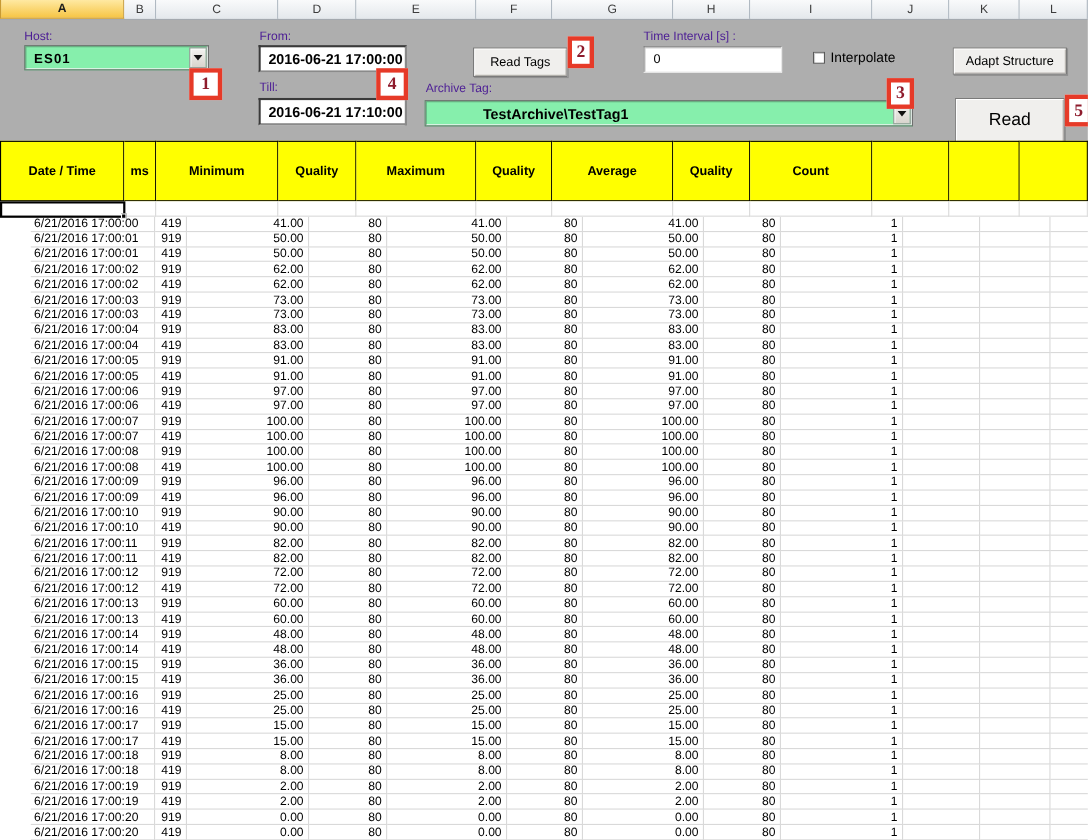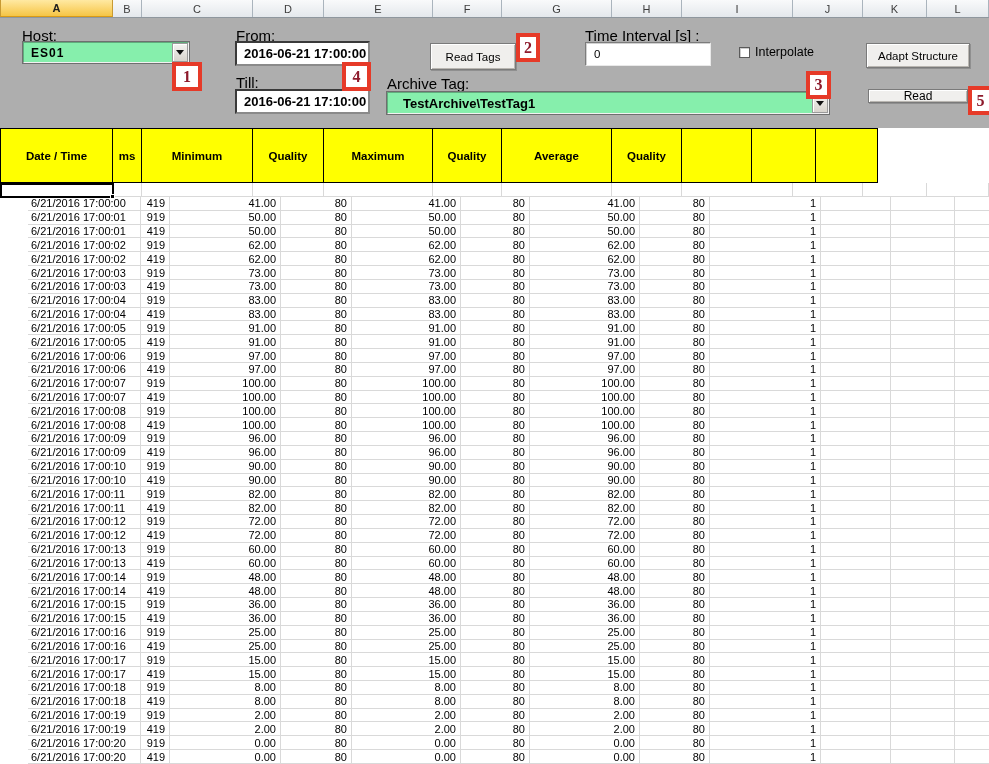--- a/index.html
+++ b/index.html
@@ -34,21 +34,21 @@
     border-left: 1px solid #c89a33;
     border-bottom: 1px solid #d99b16;
     color: #1d1d1d; font-weight: bold;
   }
 
   
   .panel {
     position: absolute; left: 0; top: 18px; width: 989px; height: 110px;
     background: #aeaeae;
   }
-  .pl { position: absolute; font-size: 15px; color: #000000; white-space: nowrap; }
+  .pl { position: absolute; font-size: 11px; color: #4c1d95; white-space: nowrap; }
 
   .sunken {
     position: absolute; background: #86efac;
     border: 1px solid #6f6f6f;
     box-shadow: inset 1px 1px 0 rgba(0,0,0,0.28), inset -1px -1px 0 #f2f2f2;
   }
   .combo { display: flex; align-items: center; }
   .combo-text {
     flex: 1; font-weight: bold; font-size: 12px; padding-left: 8px;
     letter-spacing: 1px; overflow: hidden; white-space: nowrap;
@@ -200,46 +200,47 @@
   <div class="textinput" style="left:585px; top:24px; width:126px; height:24px;">
     <span>0</span>
   </div>
 
   <div class="checkbox-row" style="left:739px; top:27px;">
     <span class="checkbox"></span>
     <span class="checkbox-label">Interpolate</span>
   </div>
 
   <div class="pl" style="left:387px; top:57px;">Archive Tag:</div>
-  <div class="sunken combo" style="left:386px; top:73px; width:444px; height:24px;">
+  <div class="sunken combo" style="left:386px; top:73px; width:444px; height:24px;padding-left:36px;">
     <span class="combo-text" style="padding-left:16px; letter-spacing:0; font-size:13px;">TestArchive\TestTag1</span>
     <span class="combo-btn">
       <span class="tri-down"></span>
     </span>
   </div>
   <div class="callout" style="left:806px; top:53px; width:25px; height:28px;">
     <span>3</span>
   </div>
 
   <div class="btn" style="left:866px; top:25px; width:104px; height:25px;">Adapt Structure</div>
-  <div class="btn" style="left:868px; top:71px; width:100px; height:14px; font-size:12px;">Read</div>
+  <div class="btn" style="left:868px; top:71px; width:100px; height:42px; font-size:16px;">Read</div>
   <div class="callout" style="left:968px; top:68px; width:25px; height:29px;">
     <span>5</span>
   </div>
 </div>
 
 <div class="thead">
     <div class="hcell col-a">Date / Time</div>
     <div class="hcell col-b">ms</div>
     <div class="hcell col-c">Minimum</div>
     <div class="hcell col-d">Quality</div>
     <div class="hcell col-e">Maximum</div>
     <div class="hcell col-f">Quality</div>
     <div class="hcell col-g">Average</div>
     <div class="hcell col-h">Quality</div>
+    <div class="hcell col-i">Count</div>
     <div class="hcell col-j"></div>
     <div class="hcell col-k"></div>
     <div class="hcell col-l"></div>
   </div>
 
 <div class="selrow">
     <div class="tcell col-a"></div>
     <div class="tcell col-b"></div>
     <div class="tcell col-c"></div>
     <div class="tcell col-d"></div>

